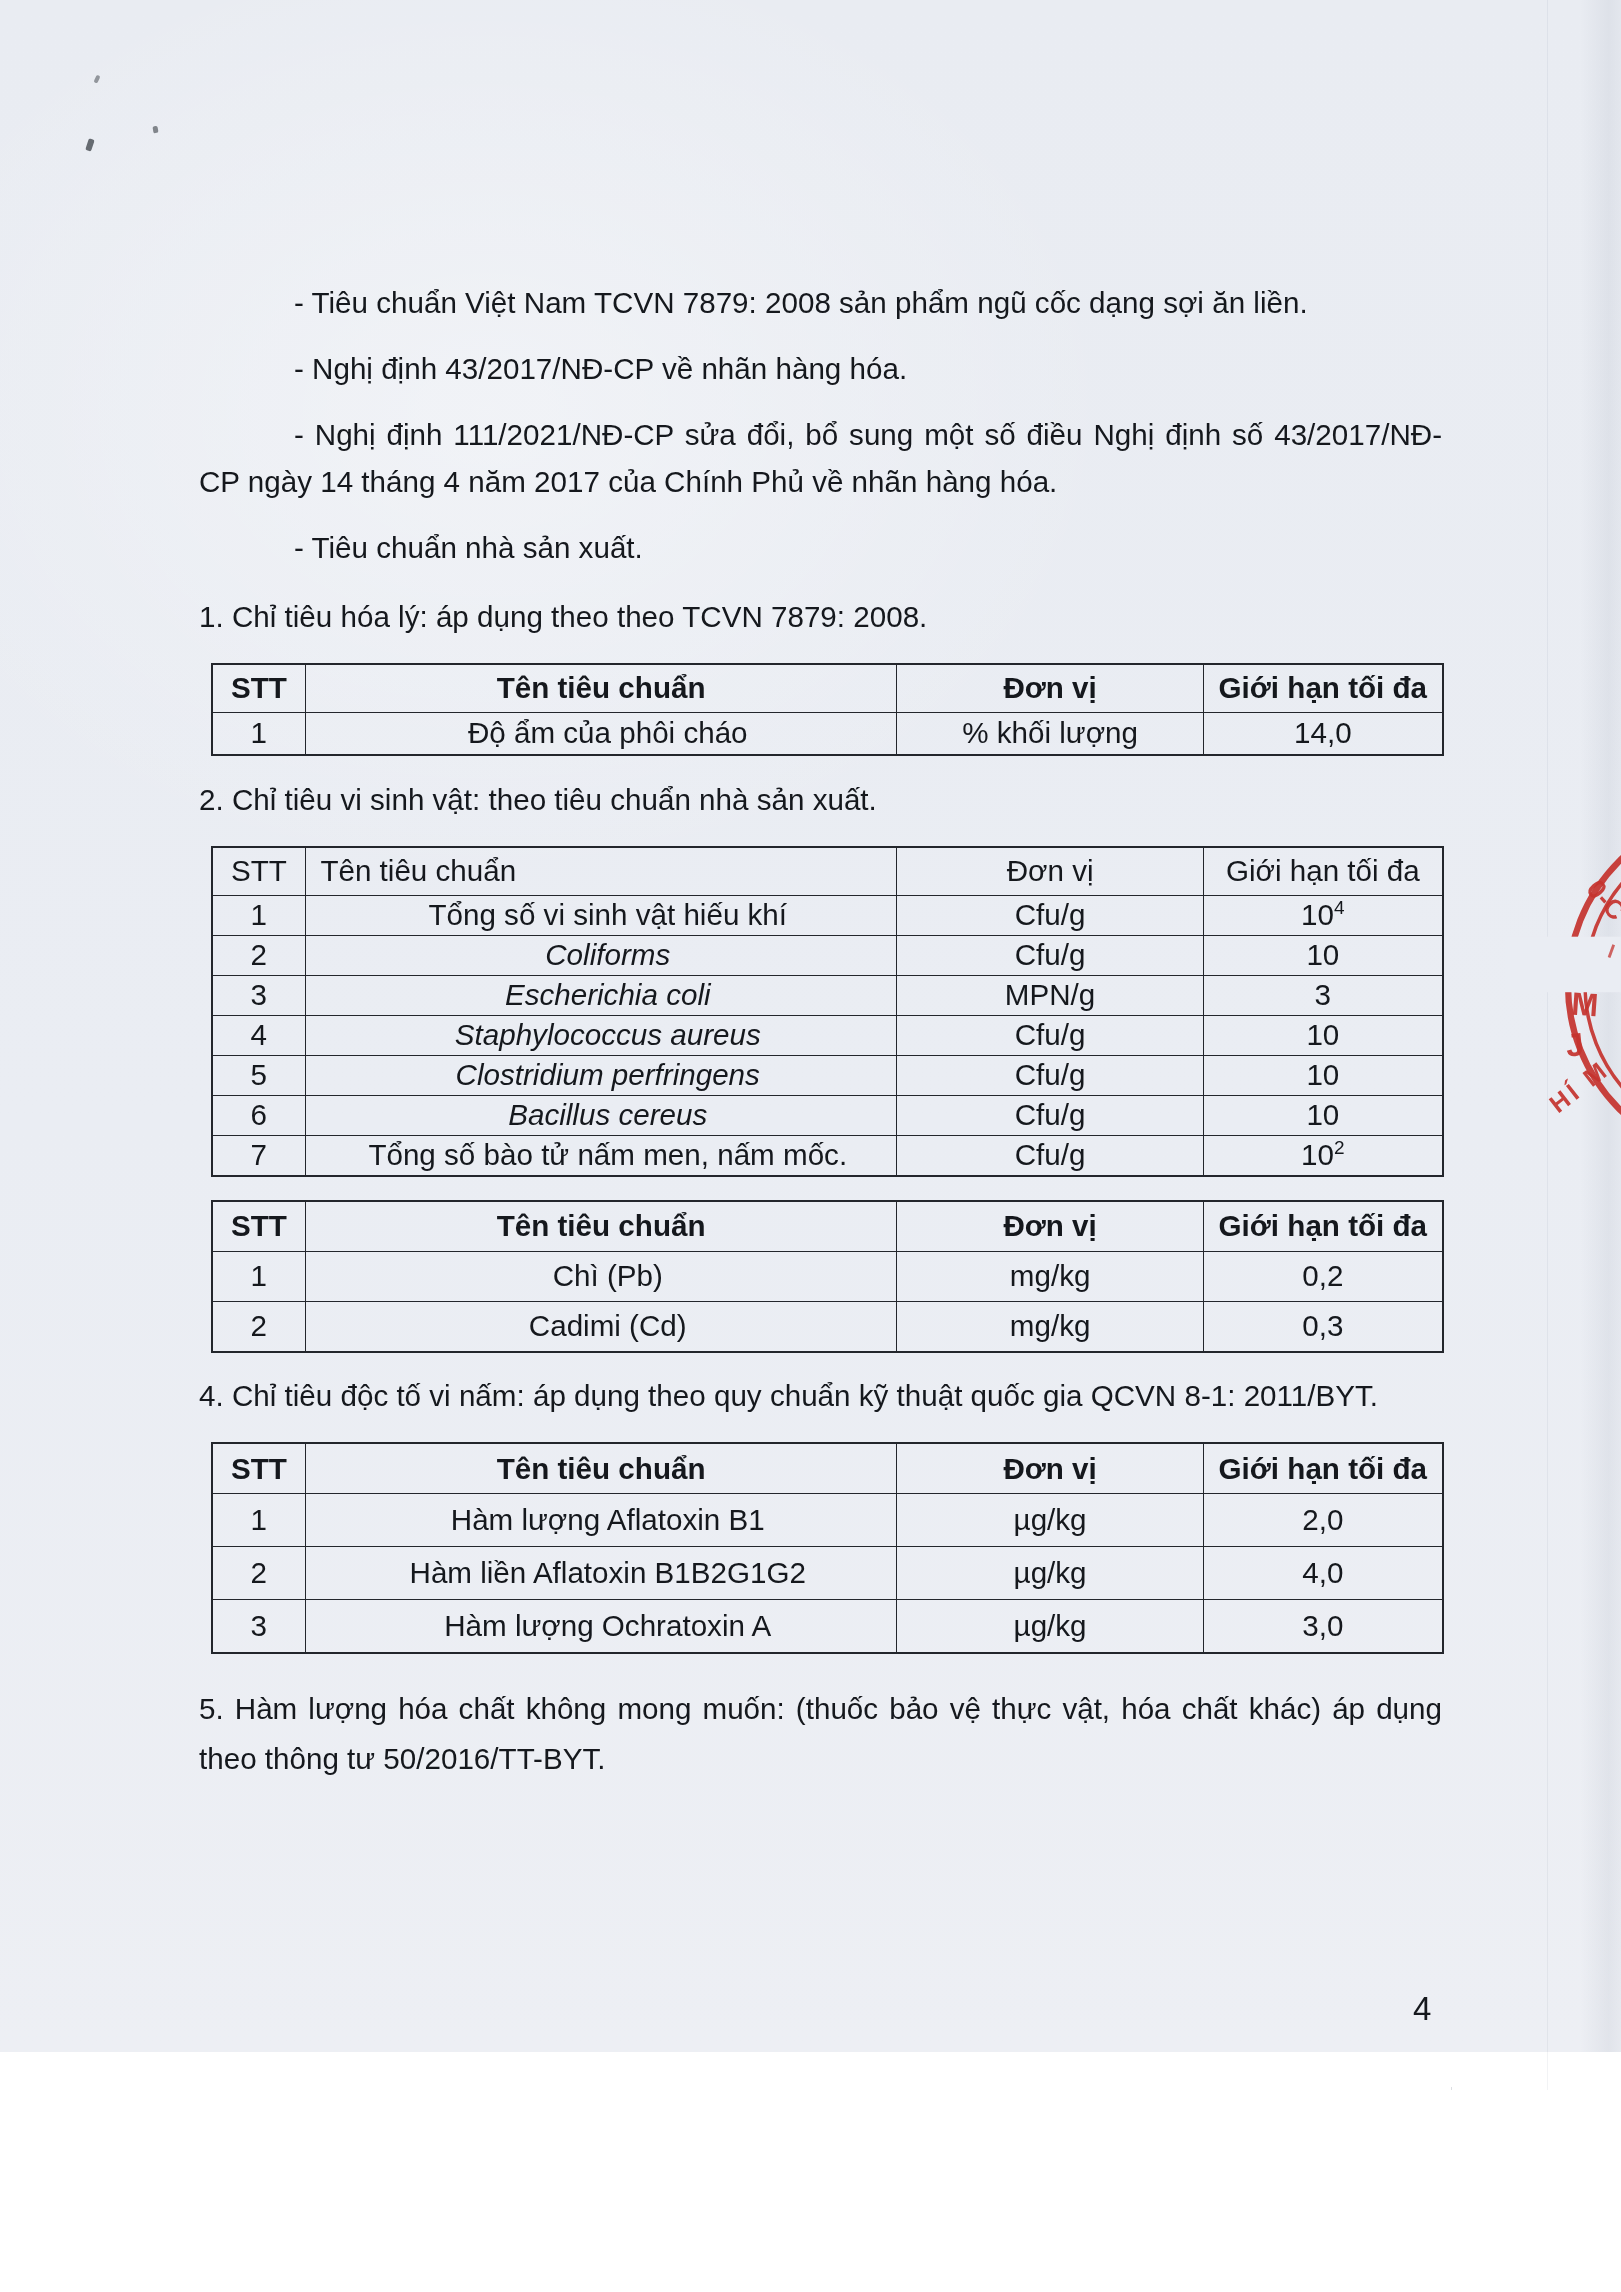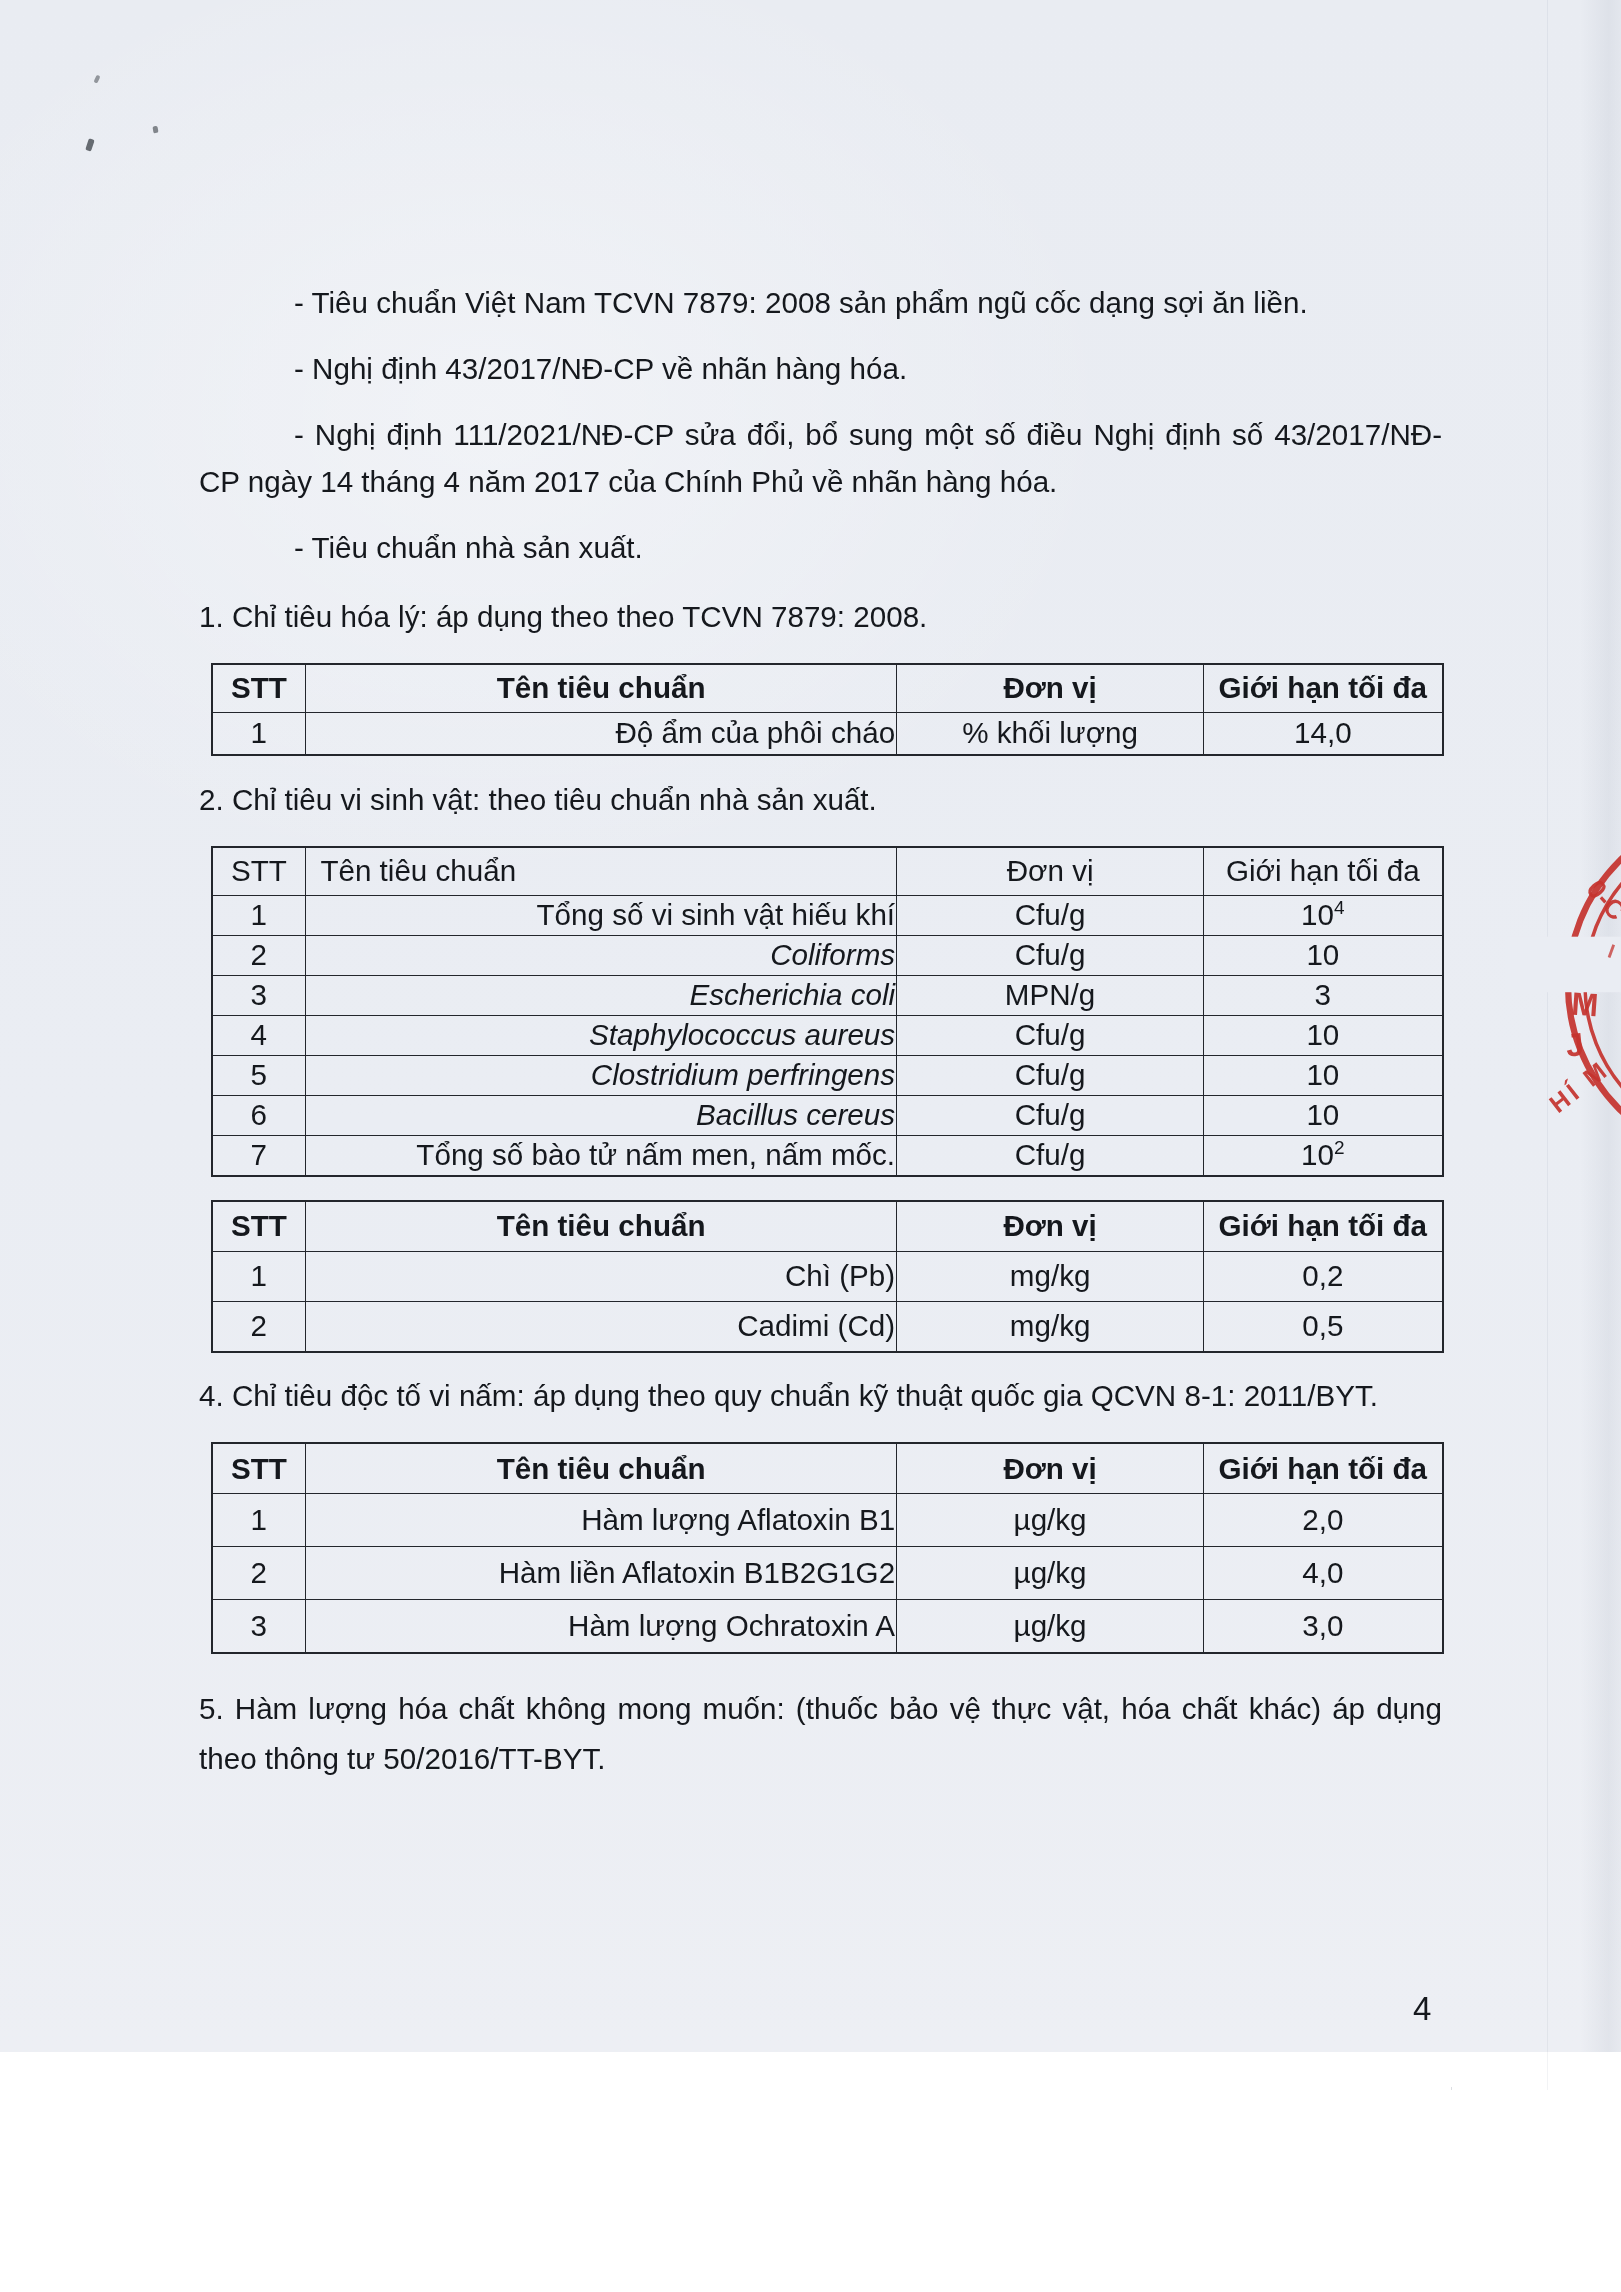--- a/index.html
+++ b/index.html
@@ -54,21 +54,21 @@
   col.w-limit{width:239px;}
   th{font-weight:bold;text-align:center;height:45px;}
   td{height:39px;}
   .t2 td{height:37px;}
   .t3 td{height:47px;}
   .t4 td{height:50px;}
   .t3 th,.t4 th{height:47px;}
   table.plain-head th{font-weight:normal;}
   table.plain-head th.h-name{text-align:left;padding-left:14.3px;}
   td.c-stt{text-align:center;}
-  td.c-name{padding-left:14.3px;text-align:right;}
+  td.c-name{padding-left:14.3px;text-align:center;}
   td.c-unit{text-align:center;}
   td.c-limit{text-align:center;}
   .sci{font-style:italic;}
   sup{font-size:19px;vertical-align:super;line-height:0;}
 
   .mt-h1{margin-top:21.5px;}
   .mt-h2{margin-top:20px;}
   .mt-h3{margin-top:68px;}
   .mt-h4{margin-top:19.7px;}
   .mt-s5{margin-top:30px;line-height:50px;}
@@ -208,21 +208,21 @@
           <tr>
             <td class="c-stt">1</td>
             <td class="c-name">Chì (Pb)</td>
             <td class="c-unit">mg/kg</td>
             <td class="c-limit">0,2</td>
           </tr>
           <tr>
             <td class="c-stt">2</td>
             <td class="c-name">Cadimi (Cd)</td>
             <td class="c-unit">mg/kg</td>
-            <td class="c-limit">0,5</td>
+            <td class="c-limit">0,3</td>
           </tr>
         </tbody>
     </table>
 
     <div class="sec-head mt-h4">
       <span class="bold">4. Chỉ tiêu độc tố vi nấm:</span><span> áp dụng theo quy chuẩn kỹ thuật quốc gia QCVN 8-1: 2011/BYT.</span>
     </div>
     <table class="doc-table t4">
       <colgroup>
           <col class="w-stt">

